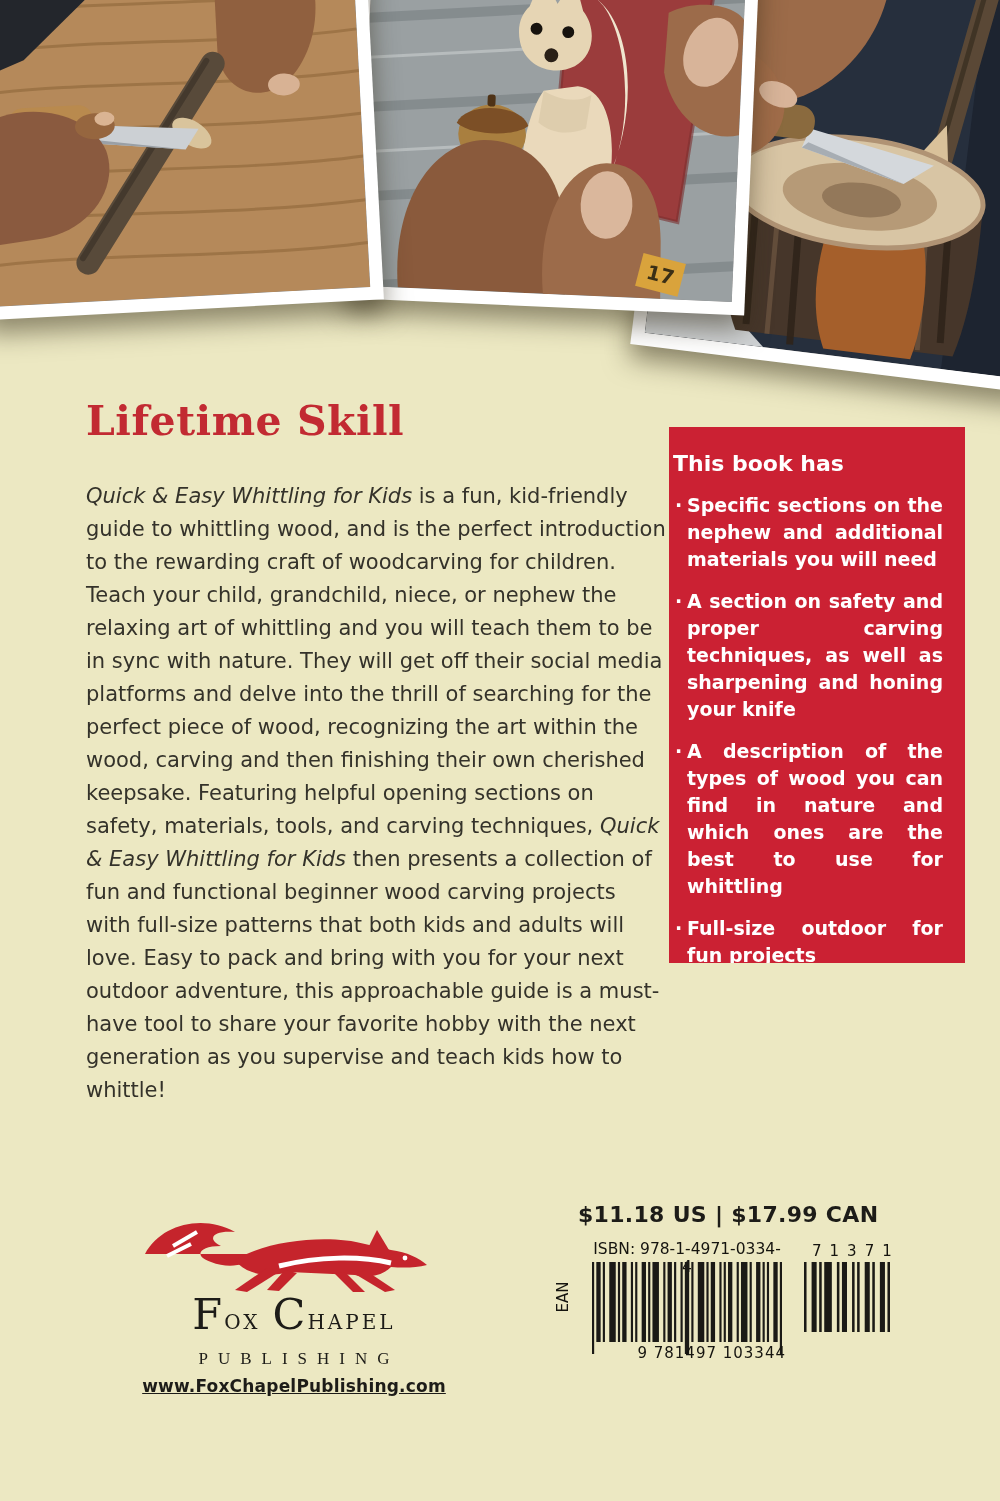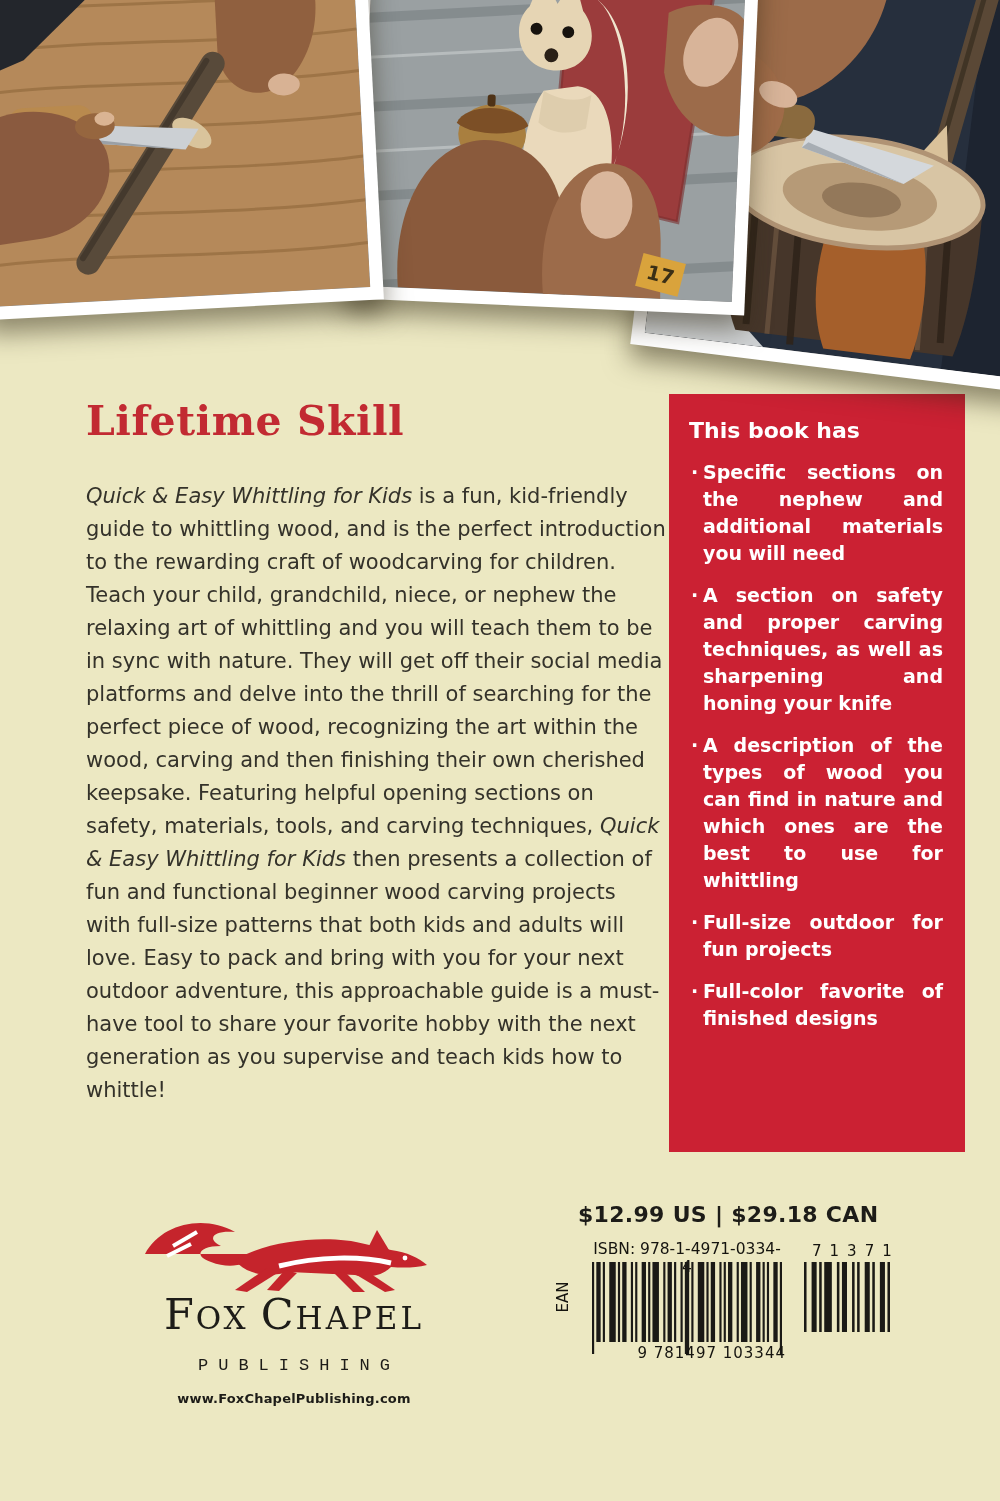--- a/index.html
+++ b/index.html
@@ -28,36 +28,36 @@
     font-size:41px;line-height:49px;color:var(--headline-red);letter-spacing:.5px;
   }
   
   .body-copy{
     position:absolute;left:86px;top:480px;width:580px;
     font-size:21px;line-height:33px;color:var(--body-ink);
   }
   .body-copy em{font-style:italic;}
   
   .features-box{
-    position:absolute;left:669px;top:394px;width:296px;height:758px;
-    background:var(--box-red);color:#fff;padding:24px 22px 20px 20px;overflow:hidden;
+    position:absolute;left:669px;top:427px;width:296px;height:536px;
+    background:var(--box-red);color:#fff;padding:24px 22px 20px 4px;overflow:hidden;
   }
   .fb-title{font-size:22px;font-weight:bold;line-height:1.2;margin-bottom:4px;}
   .bullet-row{display:flex;margin-top:15px;font-size:19px;font-weight:bold;line-height:27px;}
   .bullet-dot{flex:none;width:14px;padding-left:2px;font-weight:bold;}
   .bullet-text{flex:1;text-align:justify;}
   
   .logo-block{position:absolute;left:126px;top:1208px;width:336px;text-align:center;color:var(--ink);}
   .logo-fox{display:block;margin:0 auto;}
   .logo-name{font-family:"DejaVu Serif",serif;line-height:44px;white-space:nowrap;letter-spacing:2px;}
   .logo-name .initial{font-size:43px;}
-  .logo-name .rest{font-size:31px;letter-spacing:3px;}
+  .logo-name .rest{font-size:20px;letter-spacing:3px;}
   .logo-name .wordgap{display:inline-block;width:12px;}
-  .logo-sub{font-family:Liberation Mono, monospace;font-size:17px;letter-spacing:10px;text-indent:10px;margin-top:10px;}
-  .logo-url{font-size:13px;font-weight:bold;margin-top:16px;letter-spacing:.2px;}
+  .logo-sub{font-family:Liberation Serif, serif;font-size:17px;letter-spacing:10px;text-indent:10px;margin-top:3px;}
+  .logo-url{font-size:17px;font-weight:bold;margin-top:7px;letter-spacing:.2px;text-decoration:underline;}
   
   .price{position:absolute;left:578px;top:1202px;font-size:22px;font-weight:bold;color:var(--ink);letter-spacing:.3px;}
   .barcode-area{position:absolute;left:556px;top:1240px;width:340px;height:150px;color:#15140f;}
   .isbn-label{position:absolute;left:36px;top:0;width:190px;text-align:center;font-size:15.5px;}
   .ean-label{position:absolute;left:-8px;top:48px;font-size:15px;transform:rotate(-90deg);}
   .main-barcode{position:absolute;left:36px;top:22px;}
   .main-digits{position:absolute;left:30px;top:104px;width:200px;font-size:15px;letter-spacing:1px;text-align:right;}
   .addon-digits{position:absolute;left:248px;top:2px;width:90px;font-size:15px;letter-spacing:8px;text-indent:8px;text-align:center;}
   .addon-barcode{position:absolute;left:248px;top:22px;}
 </style>
@@ -218,21 +218,21 @@
         <span class="bullet-dot">·</span>
         <span class="bullet-text">Full-size outdoor for fun projects</span>
       </div>
       <div class="bullet-row">
         <span class="bullet-dot">·</span>
         <span class="bullet-text">Full-color favorite of finished designs</span>
       </div>
     </div>
 </div>
 
-<div class="price">$12.99 US | $29.18 CAN</div>
+<div class="price">$11.18 US | $17.99 CAN</div>
 
 <div class="logo-block">
   <svg class="logo-fox" width="310" height="84" viewBox="0 0 310 84">
     <g fill="#c5242c">
       <path d="M6,46 C22,16 64,6 96,24 C76,22 66,30 82,38 C60,38 54,48 72,54 C92,62 112,56 122,46 Z"></path>
       <path d="M96,52 C128,32 190,26 226,36 L252,42 C268,44 280,50 288,57 C276,60 264,60 252,59 C244,67 230,71 216,67 L150,64 C128,70 106,66 96,52 Z"></path>
       <polygon points="238,22 250,42 228,42"></polygon>
       <path d="M226,62 L256,82 L246,84 L216,66 Z"></path>
       <path d="M206,64 L226,84 L214,84 L196,66 Z"></path>
       <path d="M128,60 L96,82 L108,84 L140,64 Z"></path>

